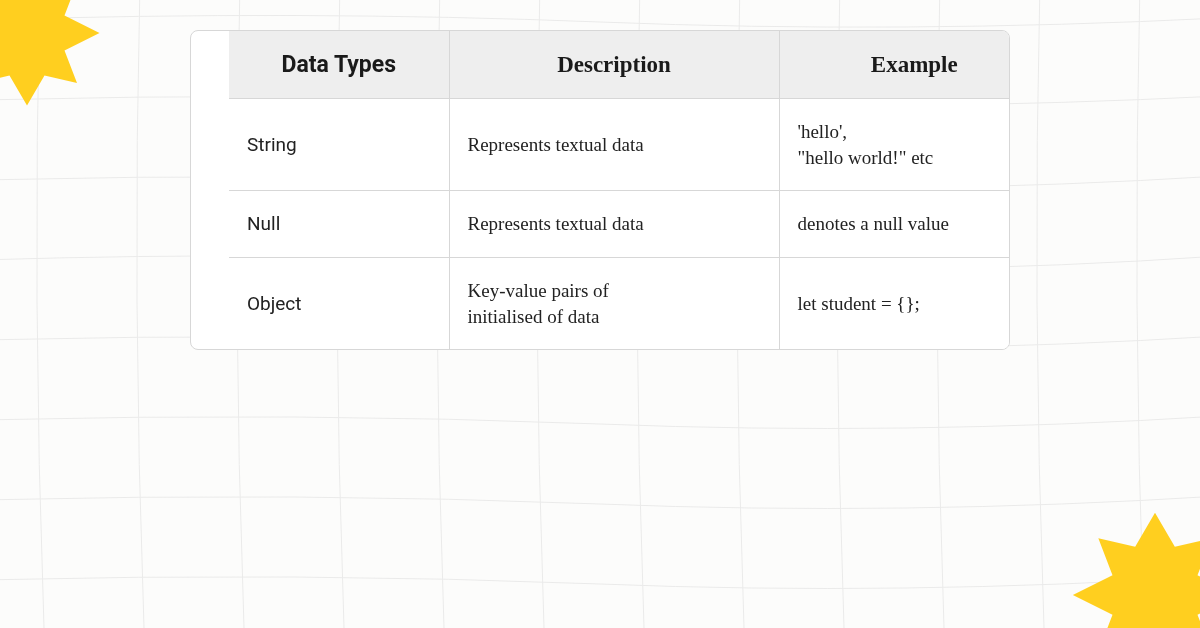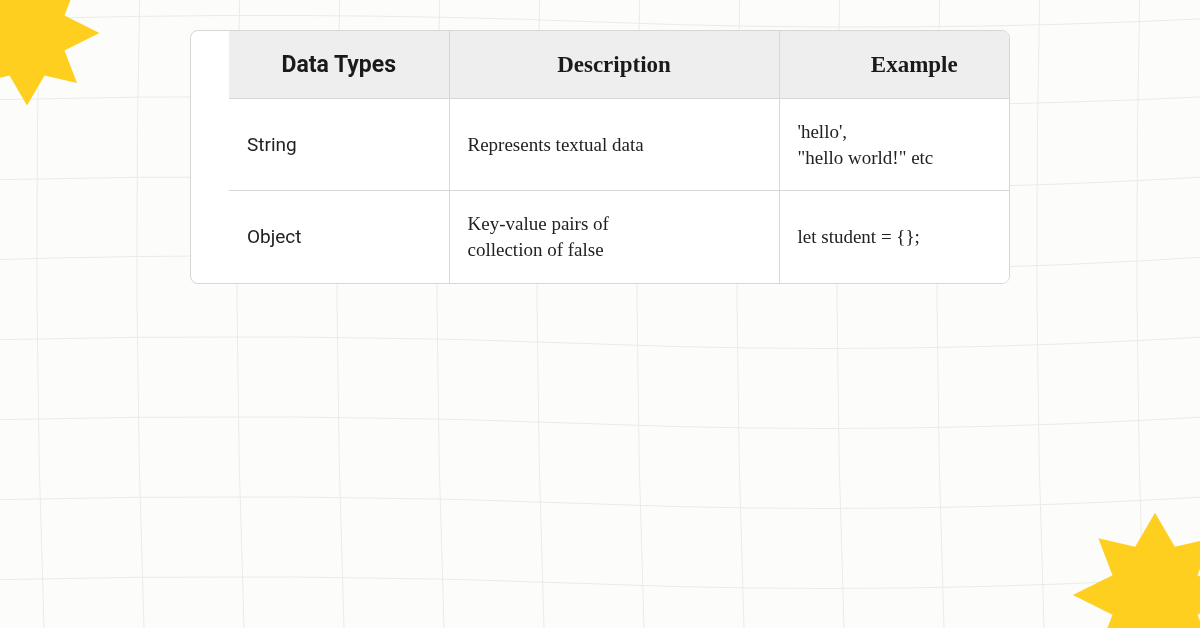--- a/index.html
+++ b/index.html
@@ -123,20 +123,25 @@
       </tr>
     </thead>
     <tbody>
       <tr>
         <td>String</td>
         <td>Represents textual data</td>
         <td>'hello',
 "hello world!" etc</td>
       </tr>
       <tr>
+        <td>Null</td>
+        <td>Represents textual data</td>
+        <td>denotes a null value</td>
+      </tr>
+      <tr>
         <td>Object</td>
         <td>Key-value pairs of
-collection of false</td>
+initialised of data</td>
         <td>let student = {};</td>
       </tr>
     </tbody>
   </table>
 </div>
 
 </body></html>

